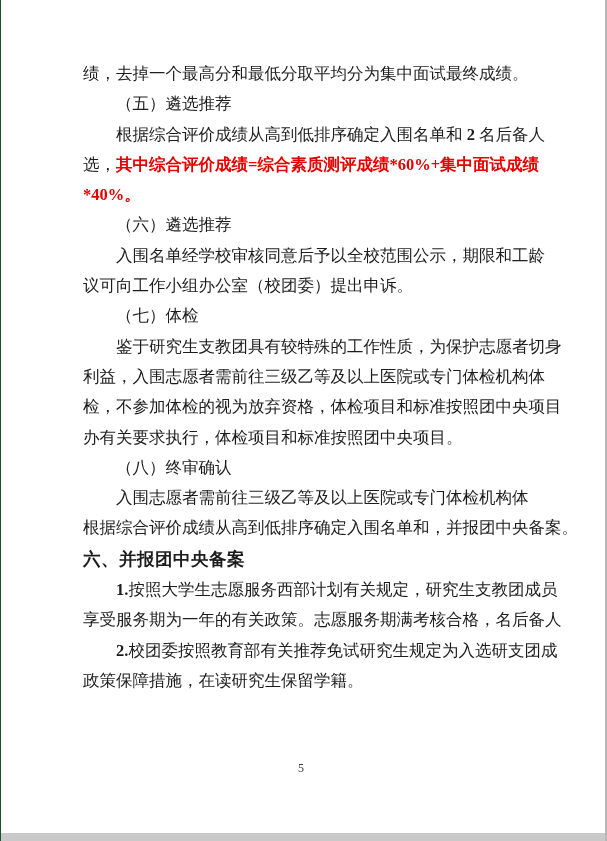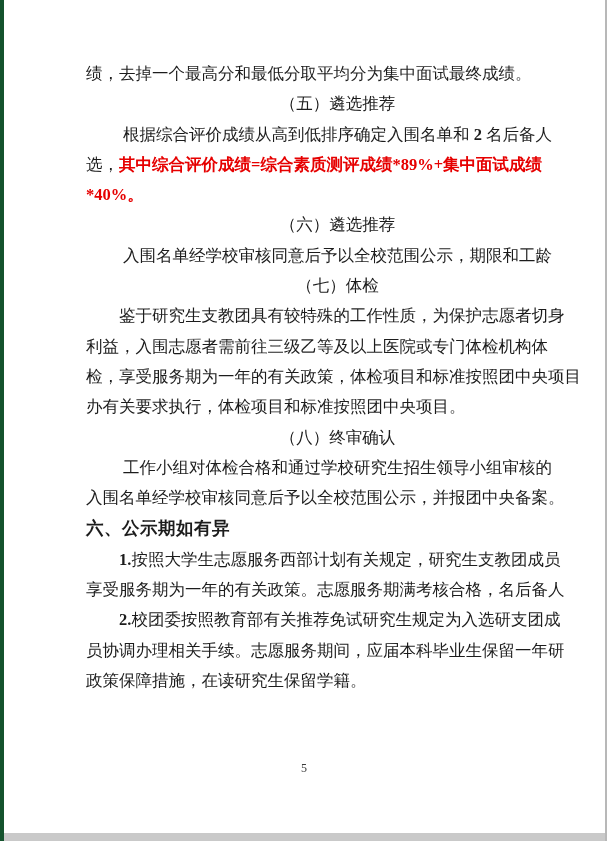--- a/index.html
+++ b/index.html
@@ -11,21 +11,21 @@
     height: 841px;
     position: relative;
     background: #ffffff;
     overflow: hidden;
     font-family: "Liberation Serif", "DejaVu Serif", serif;
   }
   .page {
     position: absolute;
     inset: 0;
     background: var(--page-bg, #ffffff);
-    border-left: 4px solid #14532d;
+    border-left: 1px solid #14532d;
     border-right: 2px solid var(--border-col, #b8b8b8);
     box-sizing: border-box;
   }
   .bottom-strip {
     position: absolute;
     left: 0;
     right: 0;
     bottom: 0;
     height: 8px;
     background: var(--strip-col, #c9c9c9);
@@ -38,21 +38,20 @@
   }
   .line {
     line-height: 30.3px;
     font-size: 16.5px;
     color: var(--text-col, #1c1c1c);
     white-space: nowrap;
     letter-spacing: 0px;
   }
   .line.indent {
     padding-left: 33px;
-    text-align: center;
   }
   .run.normal { }
   .run.bold {
     font-weight: 700;
   }
   .run.red-bold {
     color: var(--red-col, #e60000);
     font-weight: 700;
   }
   .run.heading {
@@ -73,34 +72,34 @@
   }
 </style>
 </head>
 <body>
 
 <div class="page">
   <div class="text-block">
       <div class="line"><span class="run normal">绩，去掉一个最高分和最低分取平均分为集中面试最终成绩。</span></div>
       <div class="line indent"><span class="run normal">（五）遴选推荐</span></div>
       <div class="line indent"><span class="run normal">根据综合评价成绩从高到低排序确定入围名单和 </span><span class="run bold">2</span><span class="run normal"> 名后备人</span></div>
-      <div class="line"><span class="run normal">选，</span><span class="run red-bold">其中综合评价成绩=综合素质测评成绩*89%+集中面试成绩</span></div>
+      <div class="line"><span class="run normal">选，</span><span class="run red-bold">其中综合评价成绩=综合素质测评成绩*60%+集中面试成绩</span></div>
       <div class="line"><span class="run red-bold">*40%。</span></div>
       <div class="line indent"><span class="run normal">（六）遴选推荐</span></div>
       <div class="line indent"><span class="run normal">入围名单经学校审核同意后予以全校范围公示，期限和工龄</span></div>
+      <div class="line"><span class="run normal">议可向工作小组办公室（校团委）提出申诉。</span></div>
       <div class="line indent"><span class="run normal">（七）体检</span></div>
       <div class="line indent"><span class="run normal">鉴于研究生支教团具有较特殊的工作性质，为保护志愿者切身</span></div>
       <div class="line"><span class="run normal">利益，入围志愿者需前往三级乙等及以上医院或专门体检机构体</span></div>
-      <div class="line"><span class="run normal">检，享受服务期为一年的有关政策，体检项目和标准按照团中央项目</span></div>
+      <div class="line"><span class="run normal">检，不参加体检的视为放弃资格，体检项目和标准按照团中央项目</span></div>
       <div class="line"><span class="run normal">办有关要求执行，体检项目和标准按照团中央项目。</span></div>
       <div class="line indent"><span class="run normal">（八）终审确认</span></div>
-      <div class="line indent"><span class="run normal">工作小组对体检合格和通过学校研究生招生领导小组审核的</span></div>
-      <div class="line"><span class="run normal">入围名单经学校审核同意后予以全校范围公示，并报团中央备案。</span></div>
-      <div class="line"><span class="run heading">六、公示期如有异</span></div>
+      <div class="line indent"><span class="run normal">入围志愿者需前往三级乙等及以上医院或专门体检机构体</span></div>
+      <div class="line"><span class="run normal">根据综合评价成绩从高到低排序确定入围名单和，并报团中央备案。</span></div>
+      <div class="line"><span class="run heading">六、并报团中央备案</span></div>
       <div class="line indent"><span class="run bold">1.</span><span class="run normal">按照大学生志愿服务西部计划有关规定，研究生支教团成员</span></div>
       <div class="line"><span class="run normal">享受服务期为一年的有关政策。志愿服务期满考核合格，名后备人</span></div>
       <div class="line indent"><span class="run bold">2.</span><span class="run normal">校团委按照教育部有关推荐免试研究生规定为入选研支团成</span></div>
-      <div class="line"><span class="run normal">员协调办理相关手续。志愿服务期间，应届本科毕业生保留一年研</span></div>
       <div class="line"><span class="run normal">政策保障措施，在读研究生保留学籍。</span></div>
     </div>
   <div class="footer">5</div>
   <div class="bottom-strip"></div>
 </div>
 
 </body></html>

